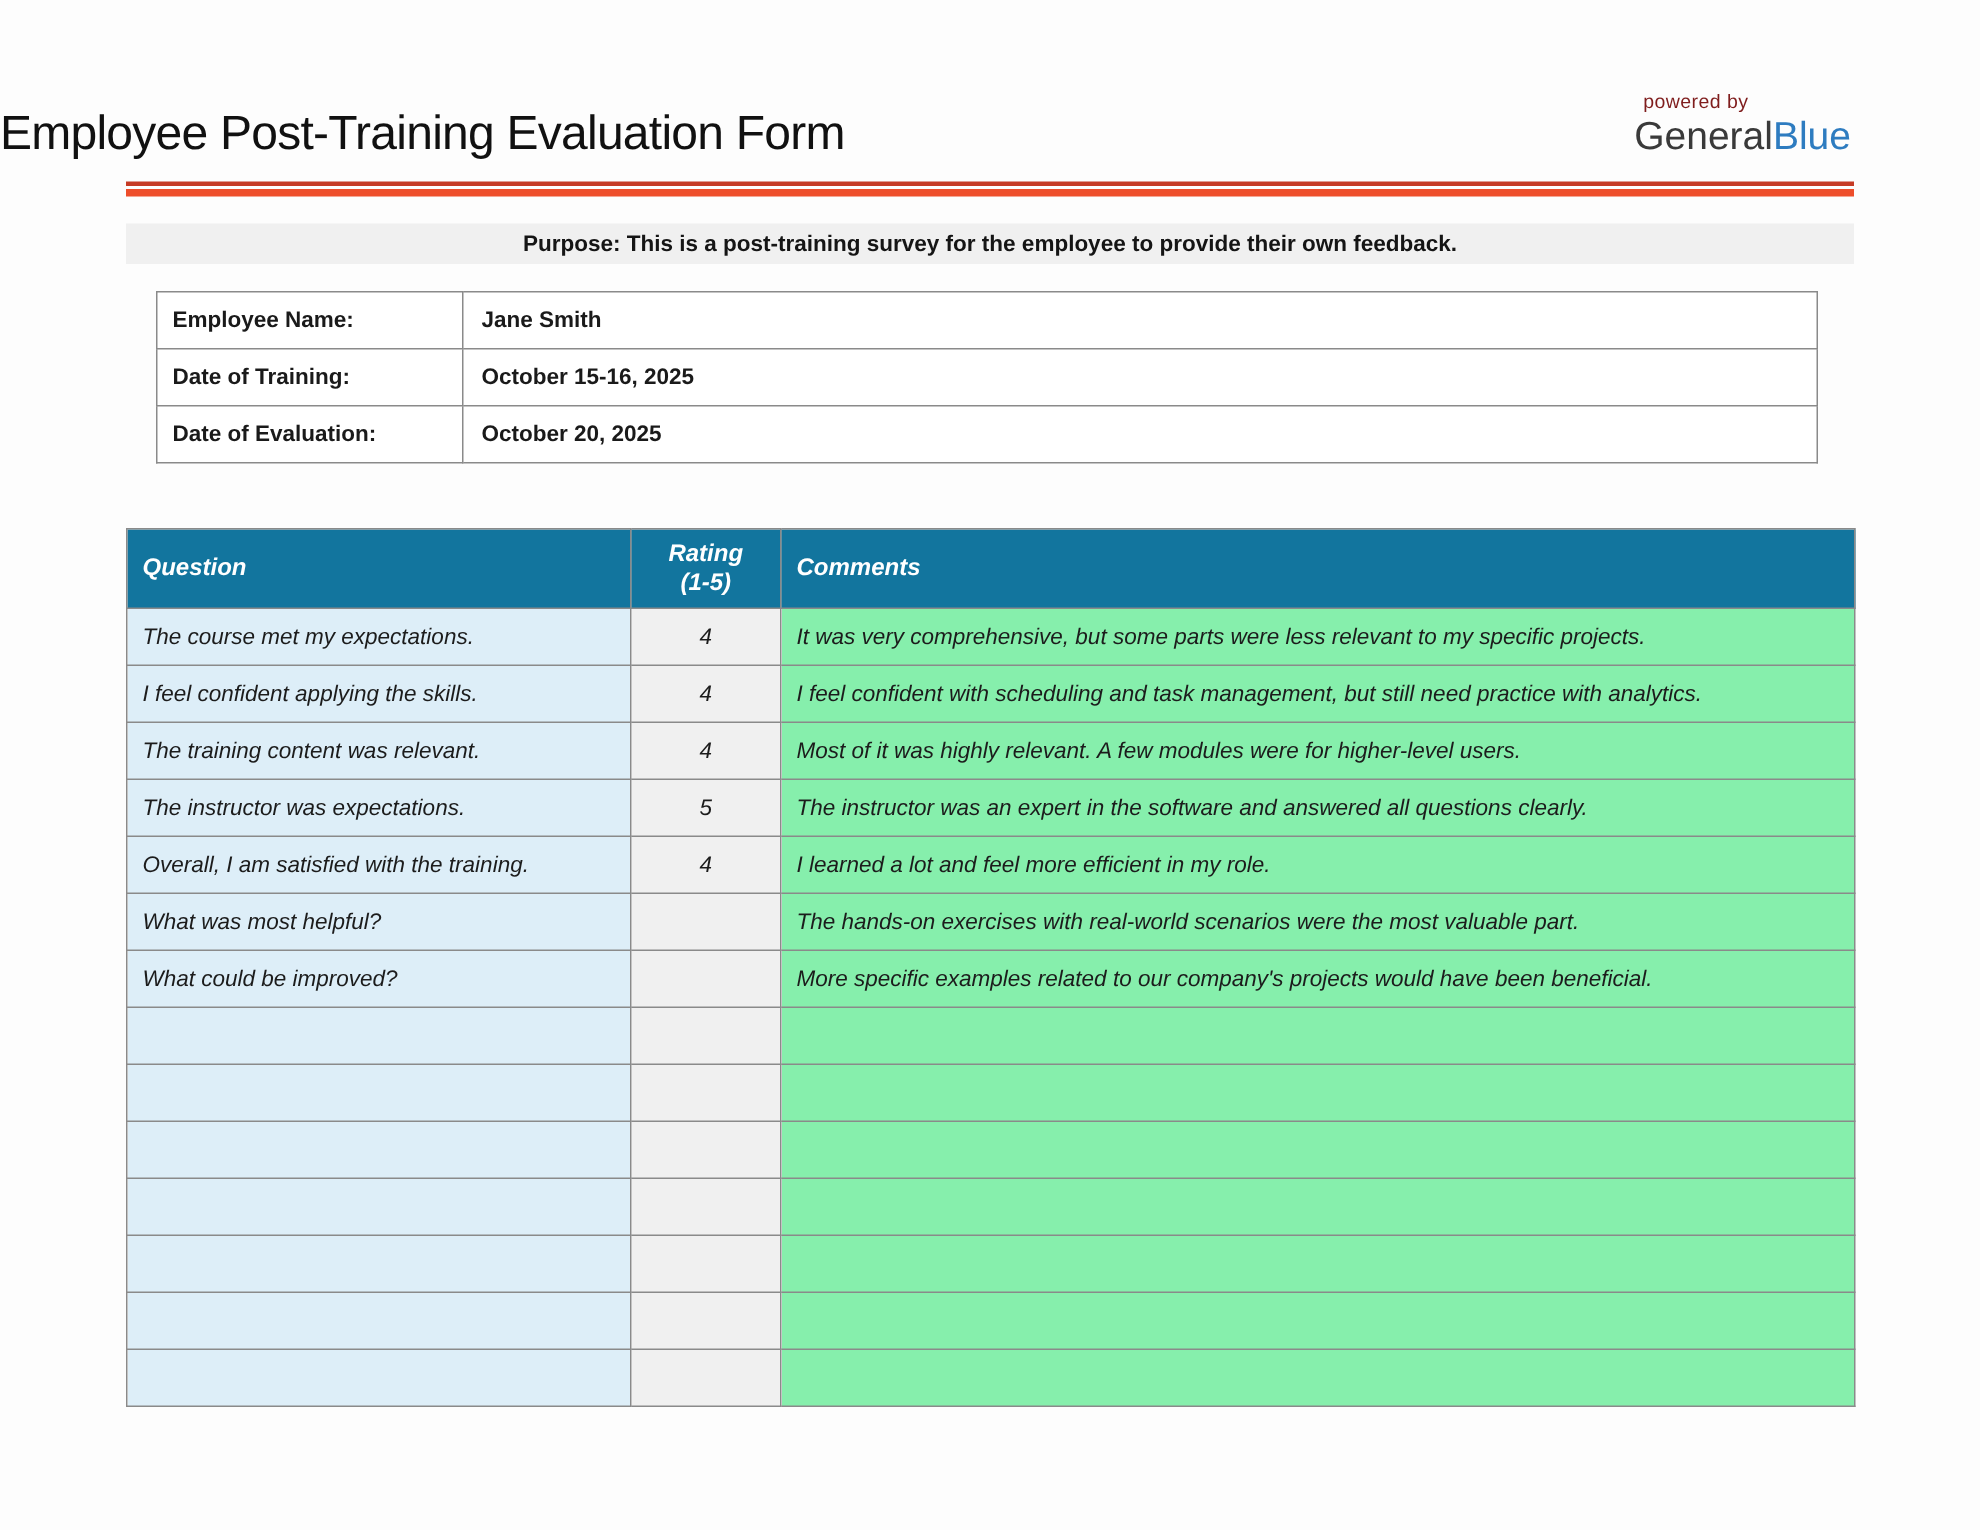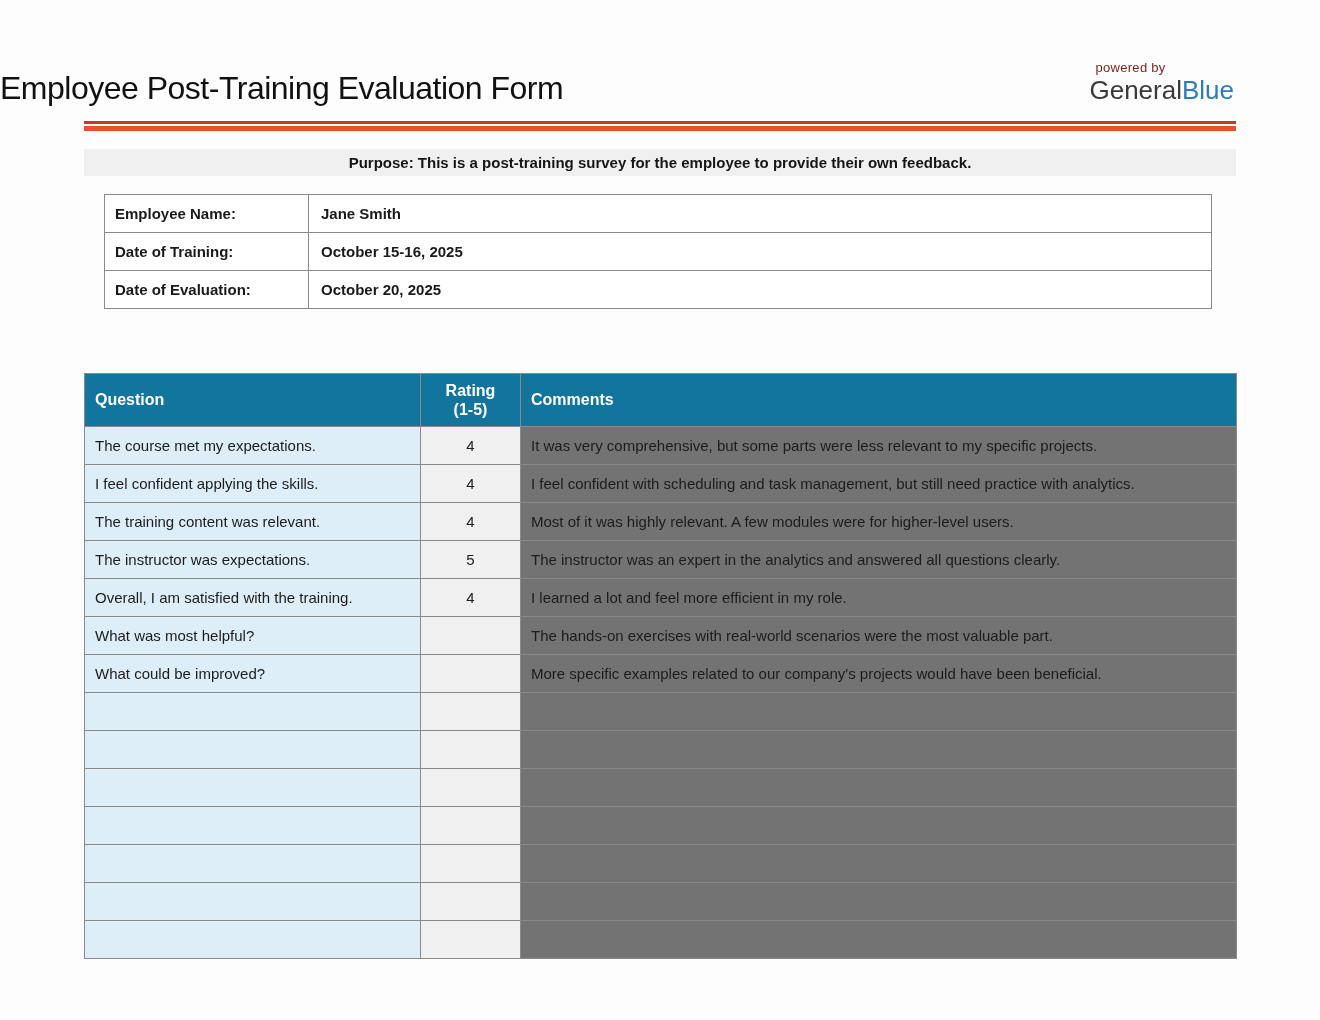--- a/index.html
+++ b/index.html
@@ -49,39 +49,39 @@
   .info-table { position: absolute; left: 84px; top: 194px; width: 1108px; margin-left: 20px; }
   .info-table td {
     border: 1px solid var(--border, #8a8a8a);
     height: 35px; font-size: 15px; vertical-align: middle;
     background: #fff;
   }
   .info-table td.label { width: 192px; font-weight: bold; padding-left: 10px; }
   .info-table td.value { padding-left: 12px; font-weight: bold; }
 
   
-  .survey-table { position: absolute; left: 84px; top: 373px; width: 1152px; table-layout: fixed; }
+  .survey-table { position: absolute; left: 84px; top: 352px; width: 1152px; table-layout: fixed; font-style: italic; }
   .survey-table col.col-q { width: 336px; }
   .survey-table col.col-r { width: 100px; }
   .survey-table col.col-c { width: 716px; }
   .survey-table th {
     background: var(--table-header-bg, #12759e);
     color: #ffffff; border: 1px solid var(--border, #8a8a8a);
     height: 50px; font-size: 16px; font-weight: bold; vertical-align: middle;
   }
   .survey-table th.q, .survey-table th.c { text-align: left; padding-left: 10px; }
   .survey-table th.r { text-align: center; line-height: 19px; padding: 0; }
   .survey-table td {
     border: 1px solid var(--border, #8a8a8a);
     height: 35px; font-size: 15px; color: #1c1c1c; vertical-align: middle;
     overflow: hidden; white-space: nowrap;
   }
   .survey-table td.q { background: var(--question-cell-bg, #ddeef8); padding-left: 10px; }
   .survey-table td.r { background: var(--rating-cell-bg, #f0f0f0); text-align: center; }
-  .survey-table td.c { background: #737373; padding-left: 10px; }
+  .survey-table td.c { background: #86efac; padding-left: 10px; }
 </style>
 </head>
 <body>
 
 <div class="page">
 
   <div class="title">Employee Post-Training Evaluation Form</div>
 
   <div class="logo">
     <div class="powered">powered by</div>
@@ -141,21 +141,21 @@
           <td class="c">I feel confident with scheduling and task management, but still need practice with analytics.</td>
         </tr>
         <tr>
           <td class="q">The training content was relevant.</td>
           <td class="r">4</td>
           <td class="c">Most of it was highly relevant. A few modules were for higher-level users.</td>
         </tr>
         <tr>
           <td class="q">The instructor was expectations.</td>
           <td class="r">5</td>
-          <td class="c">The instructor was an expert in the analytics and answered all questions clearly.</td>
+          <td class="c">The instructor was an expert in the software and answered all questions clearly.</td>
         </tr>
         <tr>
           <td class="q">Overall, I am satisfied with the training.</td>
           <td class="r">4</td>
           <td class="c">I learned a lot and feel more efficient in my role.</td>
         </tr>
         <tr>
           <td class="q">What was most helpful?</td>
           <td class="r"></td>
           <td class="c">The hands-on exercises with real-world scenarios were the most valuable part.</td>

